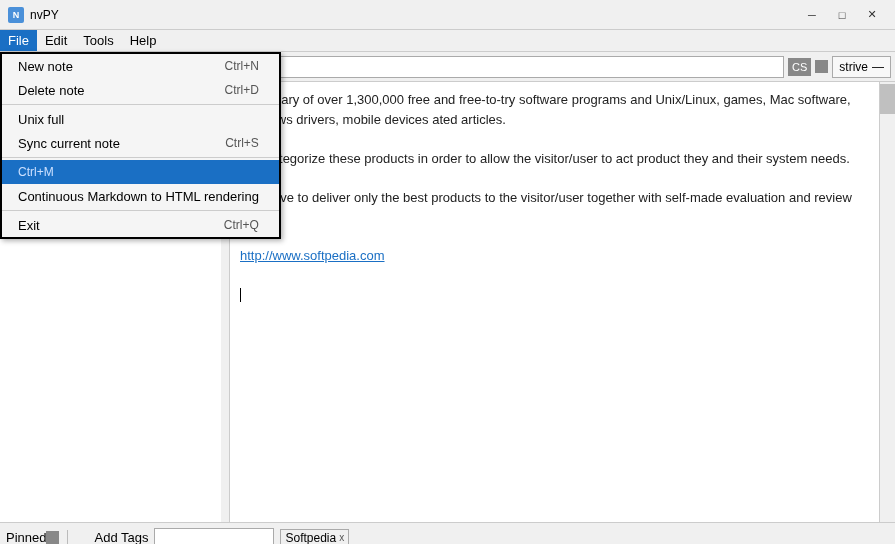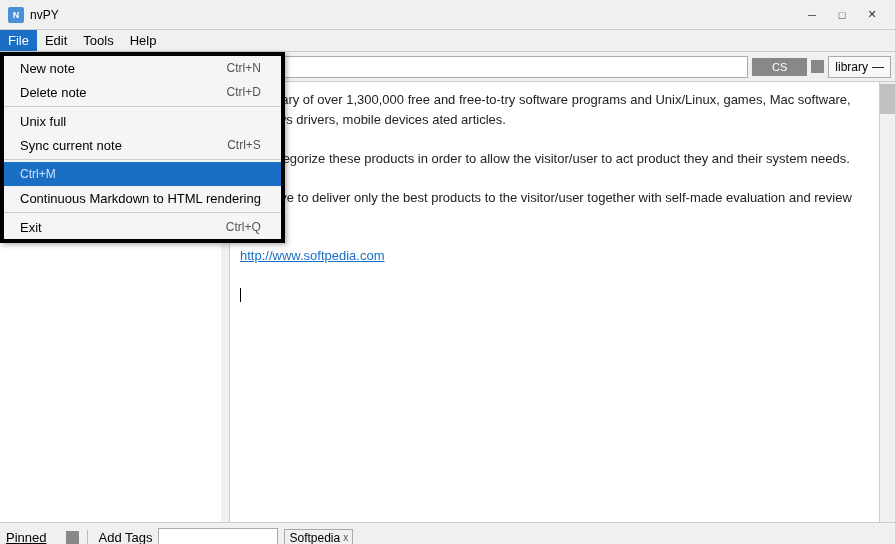--- a/index.html
+++ b/index.html
@@ -76,21 +76,21 @@
       font-size: 13px;
     }
     .menu-item.active { background: #1a6fc4; color: white; }
 
     
     .dropdown {
       position: absolute;
       top: 22px;
       left: 0;
       background: #f5f5f5;
-      border: 4px solid #000000;
+      border: 2px solid #000000;
       box-shadow: 2px 2px 5px rgba(0,0,0,0.3);
       min-width: 280px;
       z-index: 200;
     }
     .dropdown-item {
       display: flex;
       align-items: center;
       justify-content: space-between;
       padding: 4px 20px 4px 16px;
       cursor: pointer;
@@ -141,21 +141,21 @@
     .search-input {
       flex: 1;
       height: 22px;
       border: 1px solid #aaa;
       padding: 0 4px;
       font-size: 12px;
     }
     .cs-badge {
       background: #888;
       color: white;
-      padding: 1px 20px;
+      padding: 1px 4px;
       font-size: 11px;
       height: 18px;
       display: flex;
       align-items: center;
     }
     .style-btn {
       height: 22px;
       border: 1px solid #aaa;
       background: #f8f8f8;
       padding: 0 6px;
@@ -203,25 +203,24 @@
       background: #f0f0f0;
       border-top: 1px solid #ccc;
       display: flex;
       align-items: center;
       padding: 0 6px;
       gap: 6px;
     }
     .tags-bar-left {
       display: flex;
       align-items: center;
-      gap: 20px;
+      gap: 0;
       border-right: 1px solid #bbb;
       padding-right: 8px;
-      margin-right: 4px;
-      text-decoration: underline;
+      margin-right: 20px;
     }
     .pinned-check {
       width: 13px;
       height: 13px;
       background: #888;
       border: none;
     }
     .tags-input {
       height: 20px;
       border: 1px solid #aaa;
@@ -310,21 +309,21 @@
       <span class="shortcut">Ctrl+Q</span>
     </div>
   </div>
 </div>
 
 <div class="top-toolbar">
   <input class="search-input" type="text" placeholder="" style="">
   <div class="cs-badge">CS</div>
   <div style="width:13px;height:13px;background:#888;"></div>
   <div class="style-btn">
-    <span>library</span>
+    <span>strive</span>
     <span>—</span>
   </div>
 </div>
 
 <div class="main-area">
 
   <div class="note-list" style="display:flex;">
     <div style="flex:1;background:#fff;"></div>
     <div class="note-list-scrollbar"></div>
   </div>

